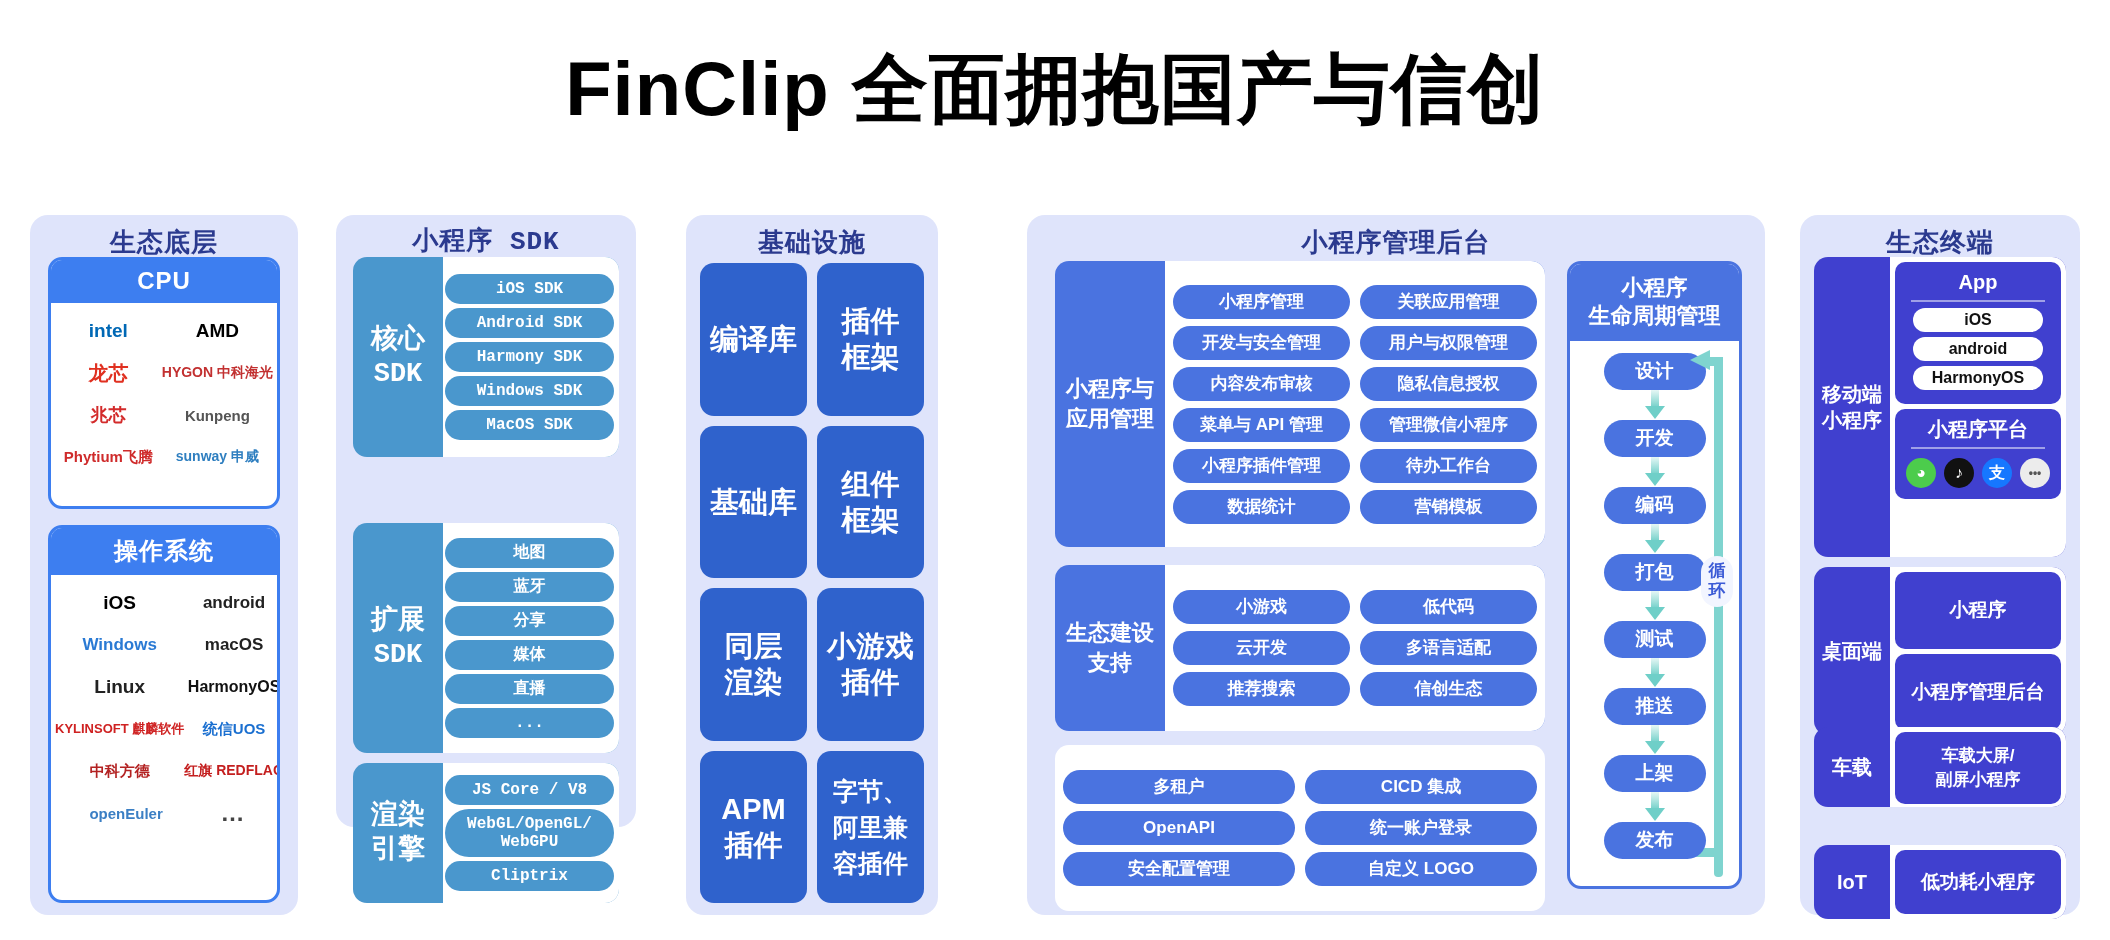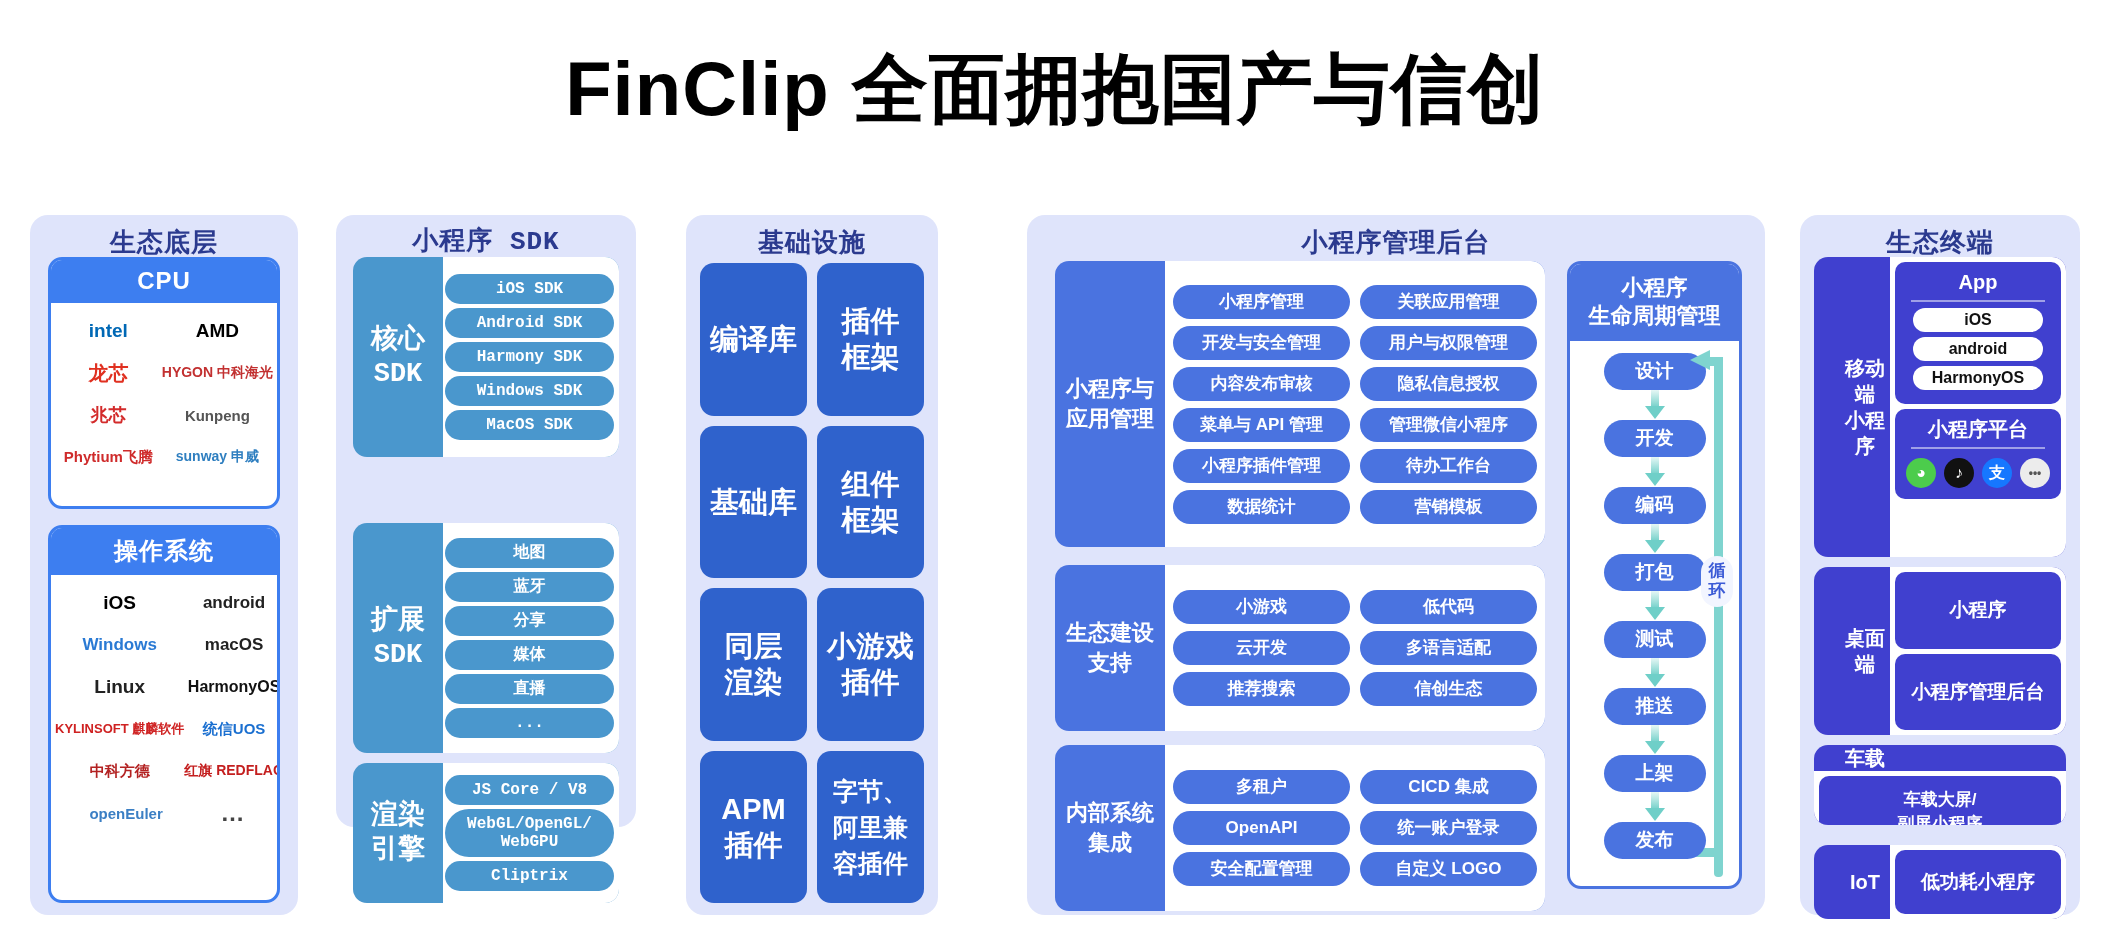--- a/index.html
+++ b/index.html
@@ -195,21 +195,20 @@
     position: absolute; left: 14px; width: 252px;
     background: #4040cf;
     border-radius: 14px;
     display: flex; overflow: hidden;
   }
   .term-left {
     width: 76px; flex: none;
     display: flex; align-items: center; justify-content: center;
     color: #ffffff; font-weight: 800; font-size: 20px; line-height: 26px;
     text-align: center;
-    padding-left: 26px;
   }
   .term-right {
     flex: 1; background: #ffffff; padding: 5px;
     display: flex; flex-direction: column; gap: 5px;
   }
   .term-box {
     background: #4040cf; border-radius: 10px;
     padding: 7px 6px 9px; color: #ffffff; text-align: center;
   }
   .term-box .bt {
@@ -355,21 +354,20 @@
           <div class="admin-right">
             <div class="pill-admin">小游戏</div>
             <div class="pill-admin">低代码</div>
             <div class="pill-admin">云开发</div>
             <div class="pill-admin">多语言适配</div>
             <div class="pill-admin">推荐搜索</div>
             <div class="pill-admin">信创生态</div>
           </div>
         </div>
         <div class="admin-group" style="top: 530px; height: 166px;">
-          <div class="admin-left">内部系统<br>集成</div>
           <div class="admin-right">
             <div class="pill-admin">多租户</div>
             <div class="pill-admin">CICD 集成</div>
             <div class="pill-admin">OpenAPI</div>
             <div class="pill-admin">统一账户登录</div>
             <div class="pill-admin">安全配置管理</div>
             <div class="pill-admin">自定义 LOGO</div>
           </div>
         </div>
       </div>
@@ -505,21 +503,21 @@
             </div>
           </div>
         </div>
         <div class="term-group" style="top: 352px; height: 168px;">
           <div class="term-left">桌面端</div>
           <div class="term-right">
             <div class="term-simple">小程序</div>
             <div class="term-simple">小程序管理后台</div>
           </div>
         </div>
-        <div class="term-group" style="top: 530px; height: 80px; flex-direction: column;">
+        <div class="term-group" style="top: 512px; height: 80px;">
           <div class="term-left">车载</div>
           <div class="term-right">
             <div class="term-simple" style="font-size: 17px;">车载大屏/<br>副屏小程序</div>
           </div>
         </div>
         <div class="term-group" style="top: 630px; height: 74px;">
           <div class="term-left">IoT</div>
           <div class="term-right">
             <div class="term-simple">低功耗小程序</div>
           </div>

